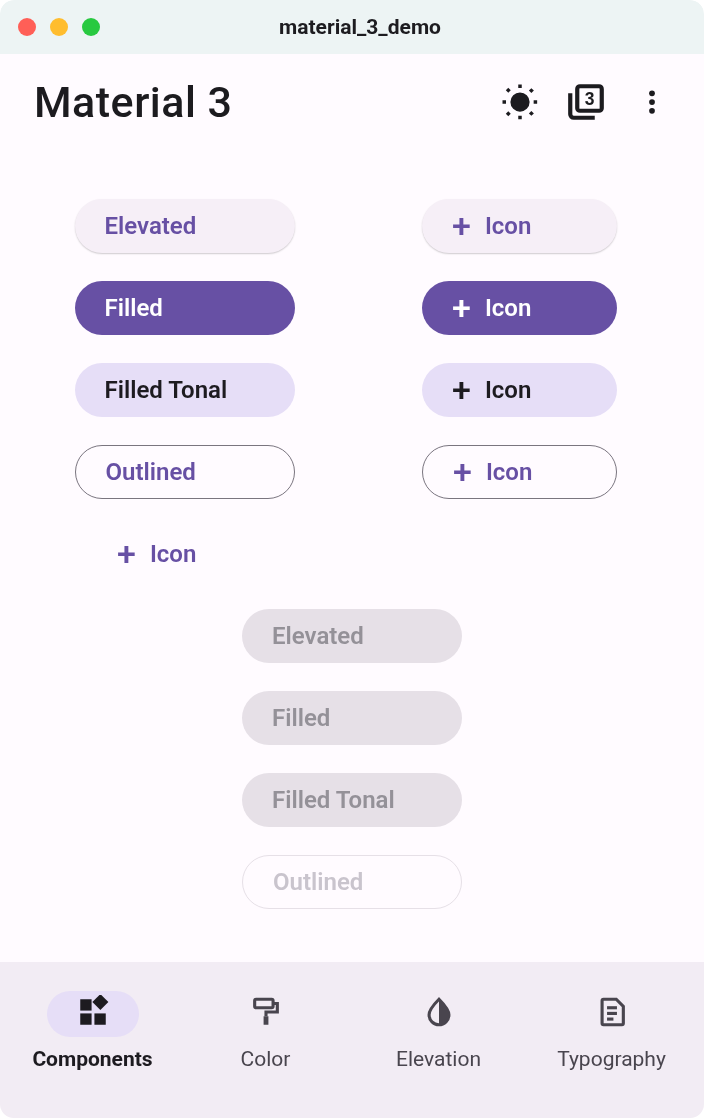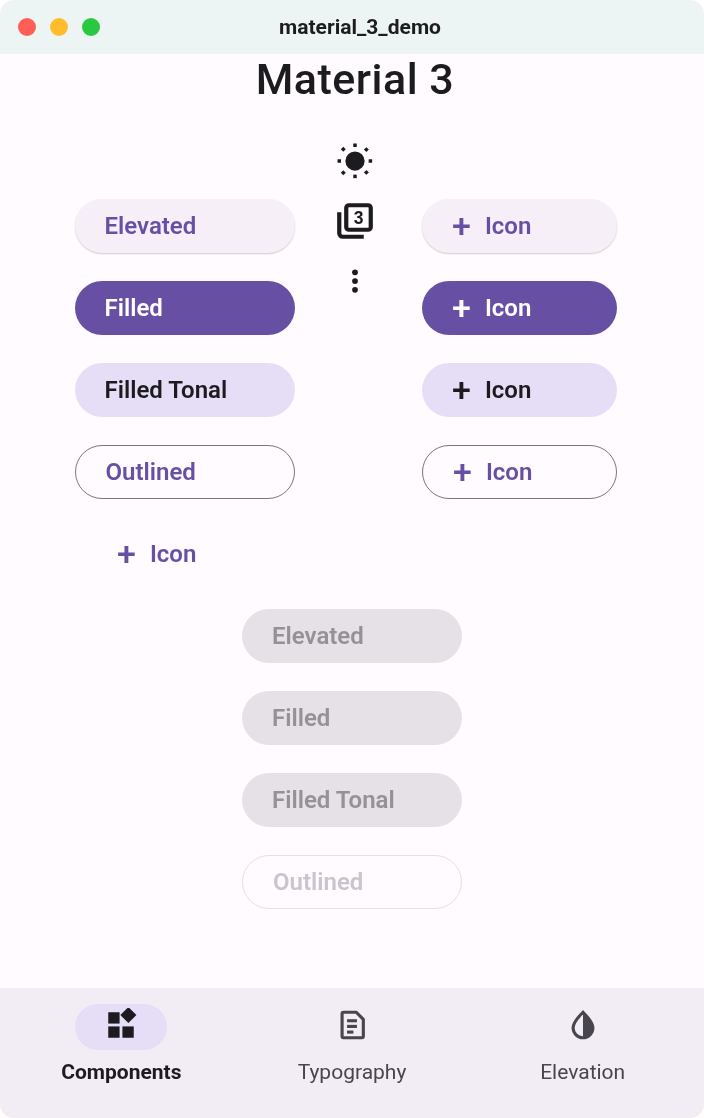--- a/index.html
+++ b/index.html
@@ -53,21 +53,20 @@
     flex-direction: column;
   }
 
   
   .appbar {
     height: 95px;
     display: flex;
     align-items: center;
     padding: 0 28px 0 34px;
     gap: 18px;
-    flex-direction: column;
   }
   .appbar-title {
     font-size: 43px;
     font-weight: 500;
     color: #1c1b1f;
     letter-spacing: .5px;
   }
   .appbar-spacer { flex: 1; }
   .appbar-action {
     width: 48px; height: 48px;
@@ -154,21 +153,21 @@
     cursor: default;
   }
   .btn.disabled-outlined {
     background: transparent;
     color: #c9c4cd;
     border: 1.5px solid #e6e0e7;
   }
 
   
   .nav {
-    height: 130px;
+    height: 156px;
     background: #f2ecf4;
     display: flex;
     align-items: center;
     justify-content: space-around;
     padding: 0 6px 18px;
   }
   .nav-item {
     flex: 1;
     display: flex;
     flex-direction: column;
@@ -315,42 +314,54 @@
             <rect x="3" y="3" width="8" height="8"></rect>
             <rect x="3" y="13" width="8" height="8"></rect>
             <rect x="13" y="13" width="8" height="8"></rect>
             <rect x="13.2" y="1" width="8" height="8" transform="rotate(45 17.2 5)"></rect>
           </svg>
         </span>
       </div>
       <div class="nav-label">Components</div>
     </div>
 
+    <div class="nav-item">
+      <div class="nav-pill">
+        <span>
+          <svg width="34" height="34" viewBox="0 0 24 24" fill="none" stroke="#49454e" stroke-width="2.2">
+            <rect x="4" y="3" width="13" height="6" rx="1"></rect>
+            <path d="M17 6 H20 V12 H12 V15"></path>
+            <rect x="10.3" y="15" width="3.4" height="6" fill="#49454e" stroke="none"></rect>
+          </svg>
+        </span>
+      </div>
+      <div class="nav-label">Color</div>
+    </div>
+
+    <div class="nav-item">
+      <div class="nav-pill">
+        <span>
+          <svg width="34" height="34" viewBox="0 0 24 24">
+            <path d="M12 3 C8 7 5 10.5 5 14 a7 7 0 0 0 14 0 C19 10.5 16 7 12 3 Z" fill="none" stroke="#49454e" stroke-width="2.2"></path>
+            <path d="M12 3 C16 7 19 10.5 19 14 a7 7 0 0 1 -7 7 Z" fill="#49454e"></path>
+          </svg>
+        </span>
+      </div>
+      <div class="nav-label">Elevation</div>
+    </div>
 
     <div class="nav-item">
       <div class="nav-pill">
         <span>
           <svg width="34" height="34" viewBox="0 0 24 24" fill="none" stroke="#49454e" stroke-width="2.2">
             <path d="M6 3 H15 L20 8 V20 a1 1 0 0 1 -1 1 H6 a1 1 0 0 1 -1 -1 V4 a1 1 0 0 1 1 -1 Z"></path>
             <line x1="8.5" y1="9" x2="15.5" y2="9"></line>
             <line x1="8.5" y1="13" x2="15.5" y2="13"></line>
             <line x1="8.5" y1="17" x2="13" y2="17"></line>
           </svg>
         </span>
       </div>
       <div class="nav-label">Typography</div>
     </div>
 
-    <div class="nav-item">
-      <div class="nav-pill">
-        <span>
-          <svg width="34" height="34" viewBox="0 0 24 24">
-            <path d="M12 3 C8 7 5 10.5 5 14 a7 7 0 0 0 14 0 C19 10.5 16 7 12 3 Z" fill="none" stroke="#49454e" stroke-width="2.2"></path>
-            <path d="M12 3 C16 7 19 10.5 19 14 a7 7 0 0 1 -7 7 Z" fill="#49454e"></path>
-          </svg>
-        </span>
-      </div>
-      <div class="nav-label">Elevation</div>
-    </div>
-
   </div>
 
 </div>
 
 </body></html>

